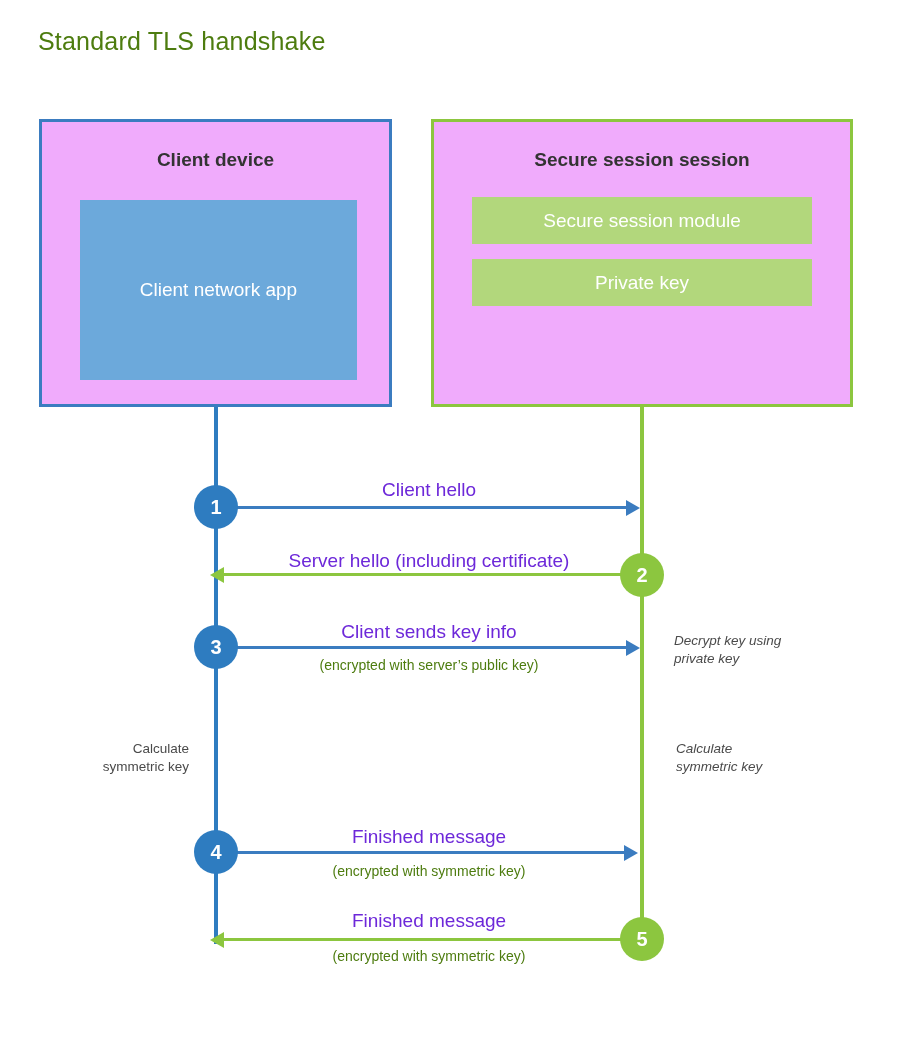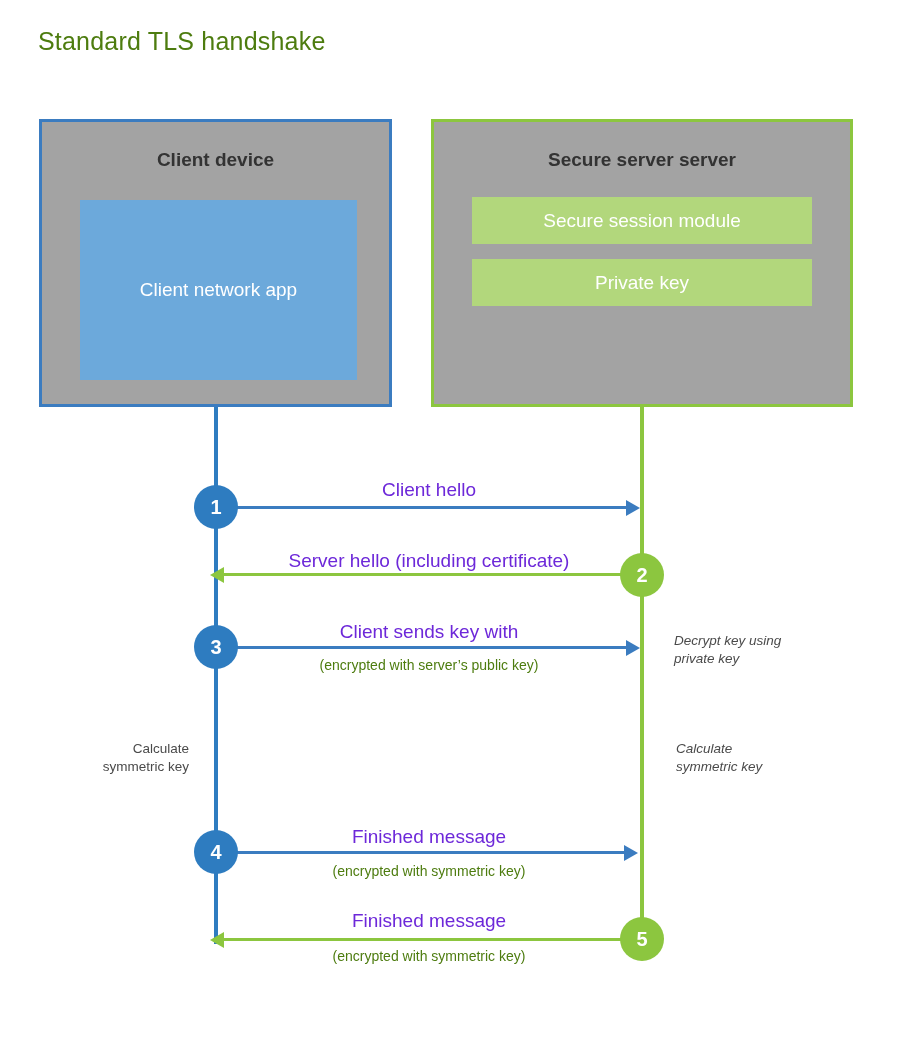--- a/index.html
+++ b/index.html
@@ -24,21 +24,21 @@
     font-size: 25px;
     font-weight: 300;
     letter-spacing: 0.2px;
     color: #4d7c0f;
     white-space: nowrap;
   }
 
   
   .actor-box {
     position: absolute;
-    background: #a3a3a3;
+    background: #f0abfc;
     box-sizing: border-box;
   }
   .actor-box.client {
     left: 39px;
     top: 119px;
     width: 353px;
     height: 288px;
     border: 3px solid #3b7cc0;
   }
   .actor-box.server {
@@ -180,41 +180,41 @@
 <body>
 
 <div class="page-title">Standard TLS handshake</div>
 
 <div class="actor-box client">
   <div class="actor-title">Client device</div>
   <div class="app-block">Client network app</div>
 </div>
 
 <div class="actor-box server">
-  <div class="actor-title">Secure server server</div>
+  <div class="actor-title">Secure session session</div>
   <div class="module-list">
     <div class="module-bar">Secure session module</div>
     <div class="module-bar">Private key</div>
   </div>
 </div>
 
 <div class="lifeline client-line"></div>
 <div class="lifeline server-line"></div>
 
 <div class="msg-label" style="left:216px; top:479px; width:426px;">Client hello</div>
 <div class="msg-line blue" style="left:216px; top:506px; width:412px;"></div>
 <div class="arrow-head right-blue" style="left:626px; top:499.5px;"></div>
 <div class="step-circle blue" style="left:194px; top:485px;">1</div>
 
 <div class="msg-label" style="left:216px; top:550px; width:426px;">Server hello (including certificate)</div>
 <div class="msg-line green" style="left:222px; top:573px; width:404px;"></div>
 <div class="arrow-head left-green" style="left:210px; top:566.5px;"></div>
 <div class="step-circle green" style="left:620px; top:553px;">2</div>
 
-<div class="msg-label" style="left:216px; top:621px; width:426px;">Client sends key with</div>
+<div class="msg-label" style="left:216px; top:621px; width:426px;">Client sends key info</div>
 <div class="msg-line blue" style="left:216px; top:646px; width:412px;"></div>
 <div class="arrow-head right-blue" style="left:626px; top:639.5px;"></div>
 <div class="msg-sub" style="left:216px; top:657px; width:426px;">(encrypted with server’s public key)</div>
 <div class="step-circle blue" style="left:194px; top:625px;">3</div>
 <div class="side-note left-align" style="left:674px; top:632px; width:180px; white-space:pre-line;">Decrypt key using
 private key</div>
 
 <div class="side-note right-align" style="left:26px; top:740px; width:163px; white-space:pre-line;">Calculate
 symmetric key</div>
 <div class="side-note left-align" style="left:676px; top:740px; width:180px; white-space:pre-line;">Calculate

